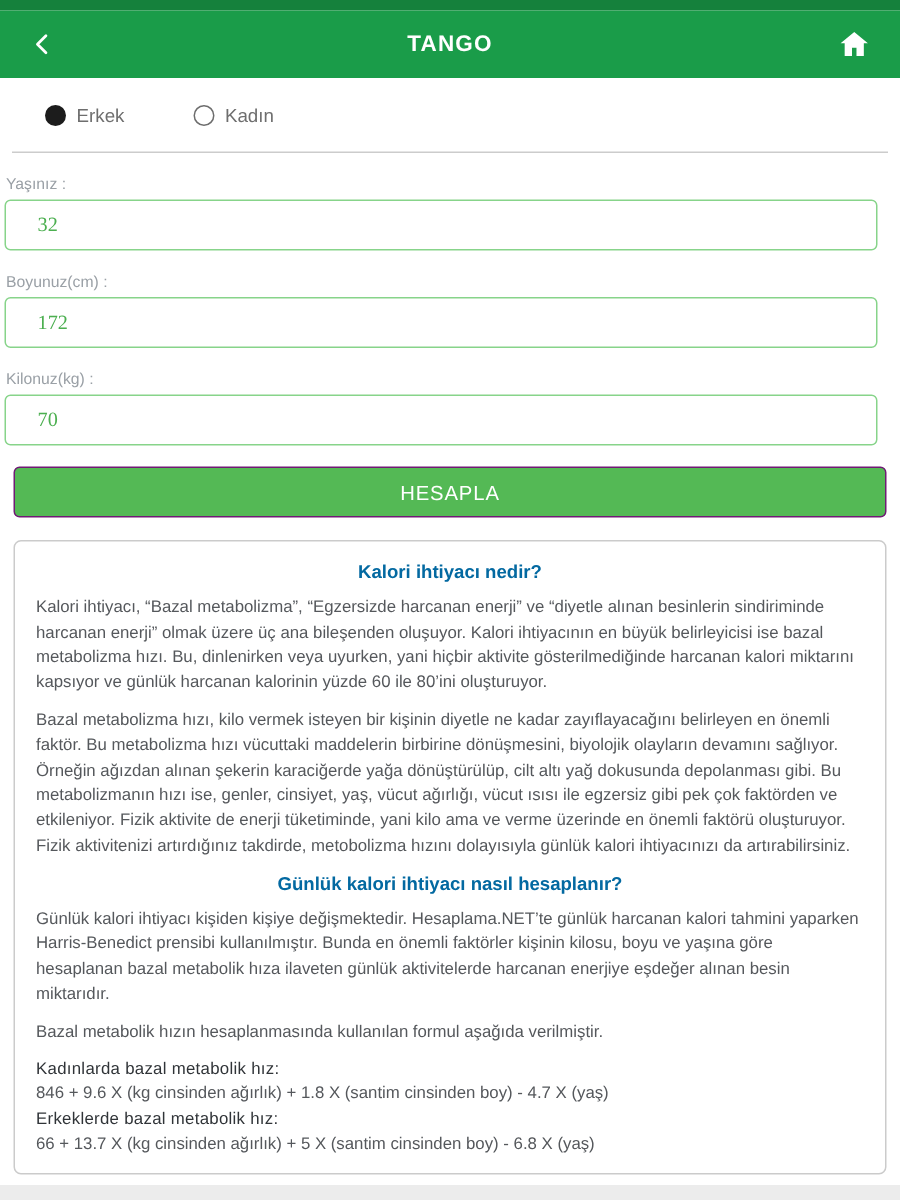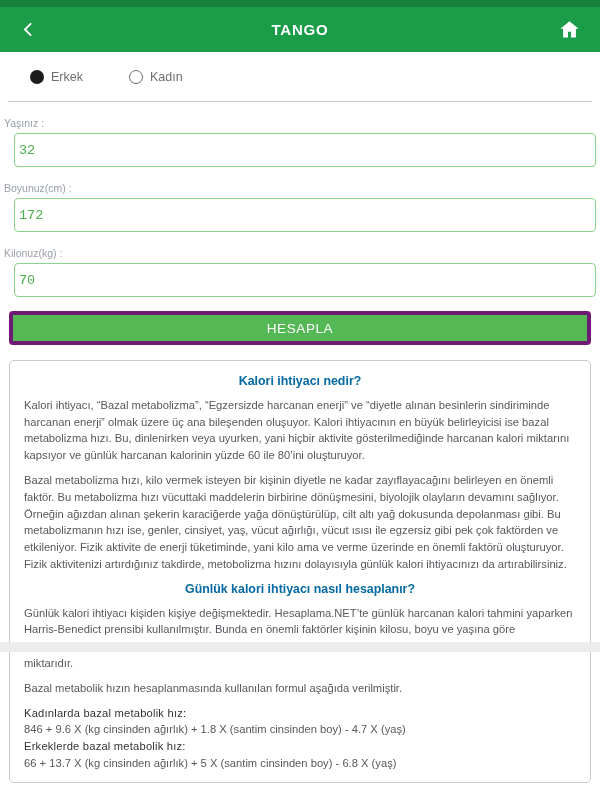--- a/index.html
+++ b/index.html
@@ -1,45 +1,45 @@
 <!DOCTYPE html>
 <html lang="tr"><head>
 <meta charset="utf-8">
 <style>
   * { margin: 0; padding: 0; box-sizing: border-box; }
   html, body { width: 600px; height: 800px; overflow: hidden; background: #ffffff;
     font-family: "Liberation Sans", "DejaVu Sans", sans-serif; }
-  .phone { width: 600px; height: 652px; position: relative; background: #fff; }
+  .phone { width: 600px; height: 800px; position: relative; background: #fff; }
 
   .status-bar { height: 7px; background: #15813C; }
 
   .app-bar { height: 45px; background: #1A9C49; position: relative;
     display: flex; align-items: center; justify-content: space-between; padding: 0 16px; }
   .app-title { position: absolute; left: 0; right: 0; text-align: center;
     color: #ffffff; font-weight: bold; font-size: 15px; letter-spacing: 0.8px; pointer-events: none; }
   .icon-btn { background: transparent; border: none; cursor: pointer; display: flex;
     align-items: center; justify-content: center; padding: 4px; z-index: 2; }
 
   .gender-row { display: flex; align-items: center; gap: 26px; margin: 17px 0 0 10px; height: 16px; }
   .radio-option { display: flex; align-items: center; gap: 7px; cursor: pointer; padding-left: 20px; }
   .radio-dot { width: 14px; height: 14px; border-radius: 50%; flex: 0 0 auto; }
   .radio-dot.selected { background: #1c1c1c; }
   .radio-dot.unselected { background: #fff; border: 1.6px solid #6d6d6d; }
   .radio-label { font-size: 12.5px; color: #6e6e6e; }
 
   .divider { border: none; border-top: 1px solid #cccccc; margin: 16px 8px 0 8px; }
 
   .field-label { margin: 15px 10px 4px 4px; font-size: 10.5px; color: #9aa0a6; }
-  .text-input { display: block; width: calc(100% - 18px); margin: 0 14px; height: 34px;
-    border: 1px solid #87d48a; border-radius: 4px; padding: 0 4px; font-size: 13.5px;
+  .text-input { display: block; width: calc(100% - 18px); margin: 0 3px; height: 34px;
+    border: 1px solid #87d48a; border-radius: 4px; padding: 0 21px; font-size: 13.5px;
     color: #4CAF50; outline: none; background: #fff;
-    font-family: Liberation Mono, monospace; }
+    font-family: Liberation Serif, serif; }
 
   .submit-btn { display: block; width: calc(100% - 18px); margin: 14px 9px 0 9px; height: 34px;
-    background: #54B955; border: 4px solid #701a75; border-radius: 4px; color: #ffffff;
+    background: #54B955; border: 1px solid #701a75; border-radius: 4px; color: #ffffff;
     font-size: 13.5px; letter-spacing: 0.6px; cursor: pointer;
     font-family: "Liberation Sans", "DejaVu Sans", sans-serif; }
 
   .info-card { margin: 15px 9px 0 9px; border: 1px solid #cbcbcb; border-radius: 5px;
     padding: 8px 14px 10px 14px; color: #55585c; font-size: 11.2px; line-height: 16.8px; }
   .card-heading { text-align: center; font-weight: bold; color: #0369a1;
     font-size: 12.4px; margin: 4px 0 7px 0; }
   .info-card p { margin: 0 0 8px 0; }
   .formulas { margin-top: 2px; }
   .formula-title { font-weight: normal; color: #303438; letter-spacing: 0.2px; }

